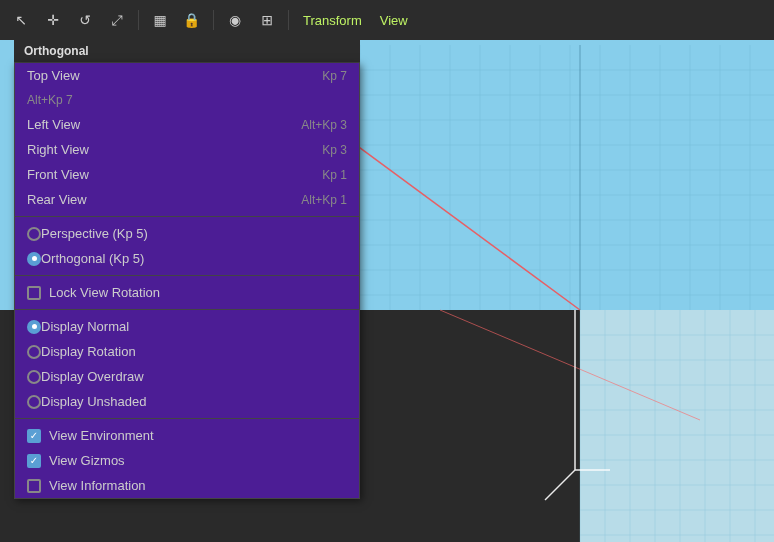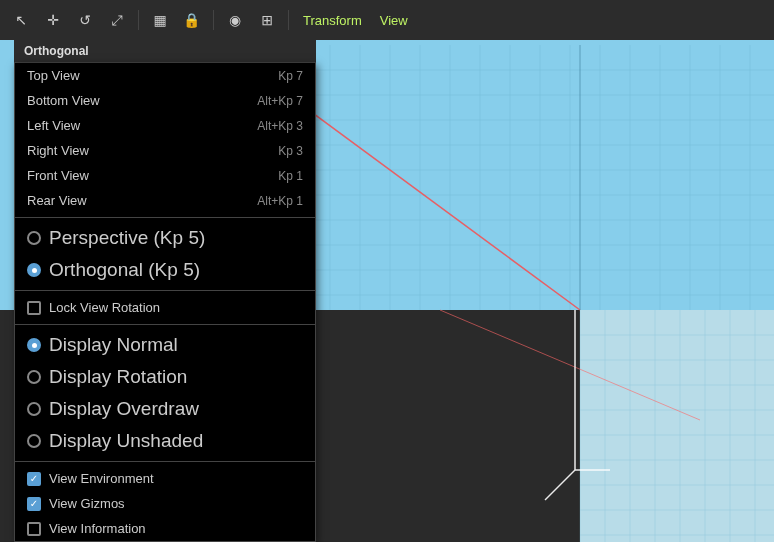--- a/index.html
+++ b/index.html
@@ -90,22 +90,22 @@
       padding: 4px 10px;
       font-size: 12px;
       font-weight: 600;
       border-bottom: 1px solid #444;
       display: flex;
       align-items: flex-start;
       gap: 4px;
     }
 
     .dropdown-menu {
-      background: #000000;
-      width: 302px;
+      background: #4c1d95;
+      width: 346px;
       border: 1px solid #444;
       border-top: none;
       box-shadow: 2px 2px 8px rgba(0,0,0,0.5);
     }
 
     .menu-item {
       display: flex;
       align-items: center;
       justify-content: space-between;
       padding: 5px 12px;
@@ -122,22 +122,21 @@
       background: #444;
       margin: 4px 0;
     }
 
     .menu-item-radio {
       display: flex;
       align-items: center;
       padding: 5px 12px;
       color: #ccc;
       cursor: pointer;
-      font-size: 19px;
-      gap: 8px;
+      font-size: 13px;
     }
 
     .radio-circle {
       width: 14px;
       height: 14px;
       border-radius: 50%;
       border: 2px solid #888;
       display: flex;
       align-items: center;
       justify-content: center;
@@ -286,21 +285,20 @@
   <div class="dropdown-header">
     <span>Orthogonal</span>
   </div>
   <div class="dropdown-menu">
 
     <div class="menu-item">
       <span class="menu-item-label">Top View</span>
       <span class="menu-item-shortcut">Kp 7</span>
     </div>
     <div class="menu-item">
-      <span class="menu-item-label">Bottom View</span>
       <span class="menu-item-shortcut">Alt+Kp 7</span>
     </div>
     <div class="menu-item">
       <span class="menu-item-label">Left View</span>
       <span class="menu-item-shortcut">Alt+Kp 3</span>
     </div>
     <div class="menu-item">
       <span class="menu-item-label">Right View</span>
       <span class="menu-item-shortcut">Kp 3</span>
     </div>

